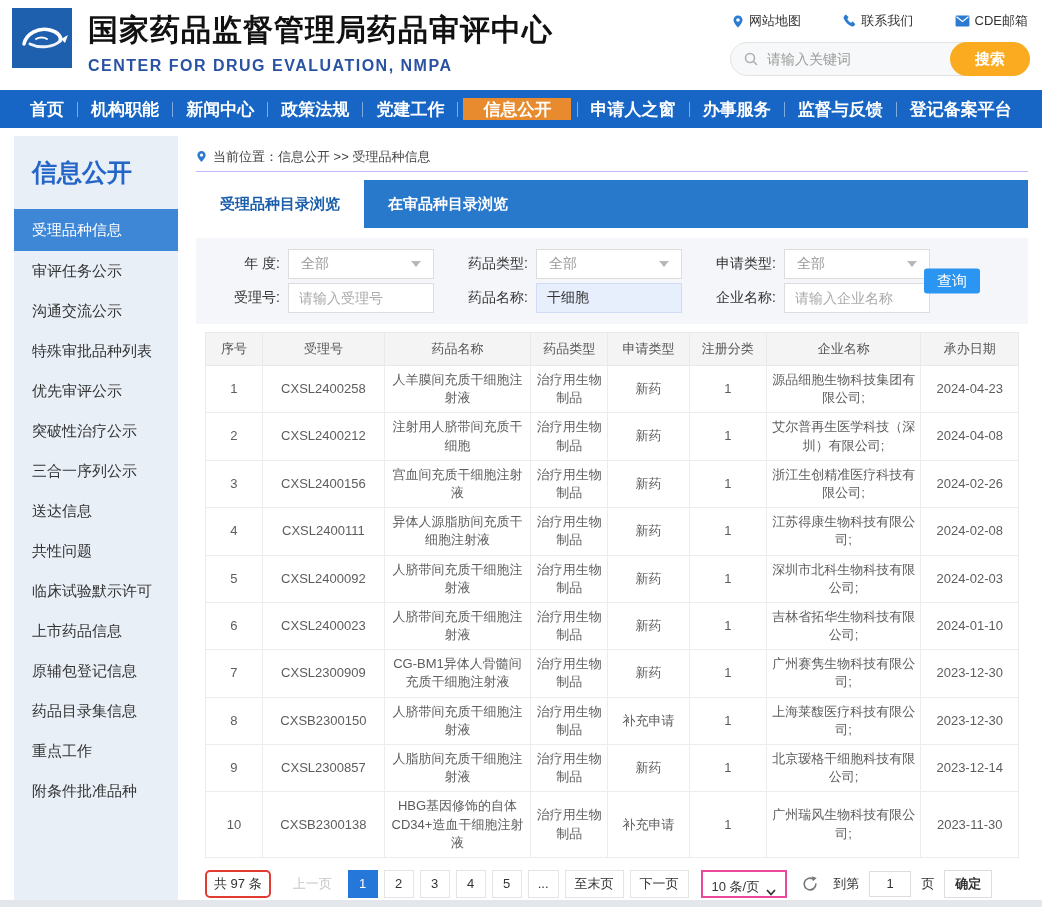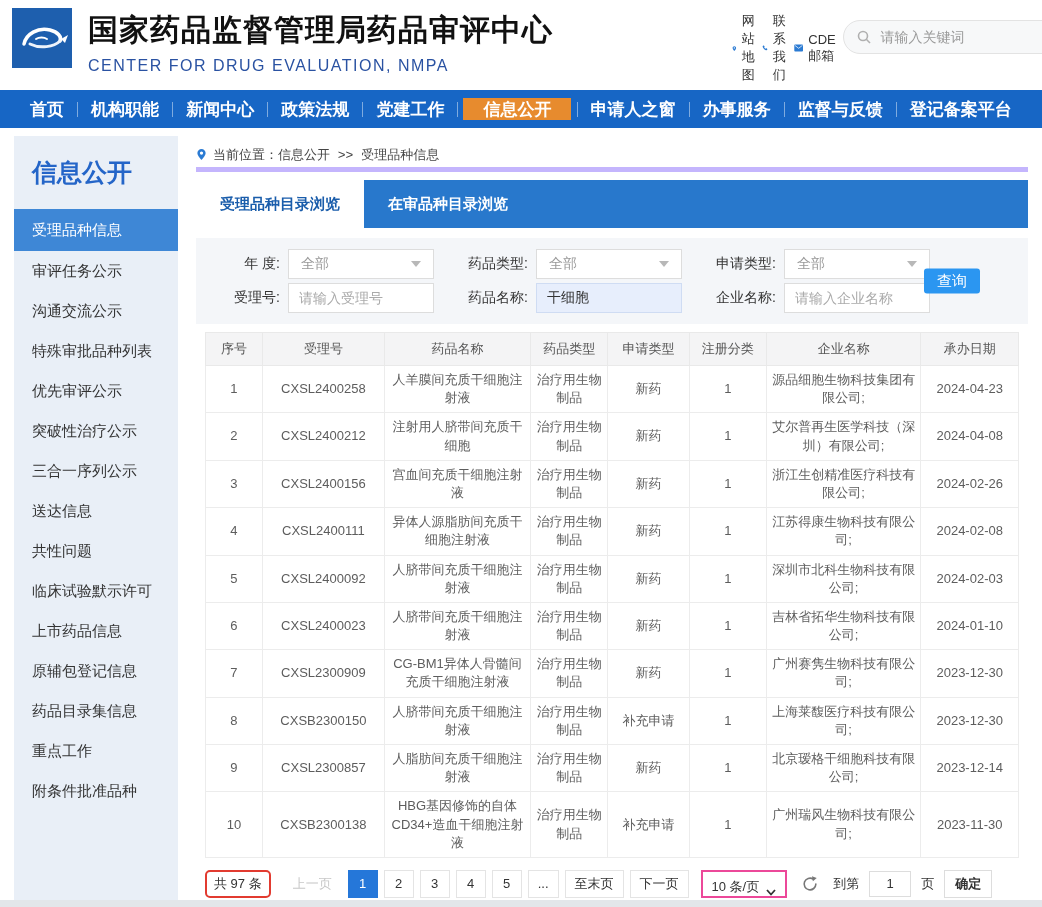--- a/index.html
+++ b/index.html
@@ -4,22 +4,22 @@
 <style>
   * { margin:0; padding:0; box-sizing:border-box; }
   body { font-family:"Liberation Sans", sans-serif; background:#fff; }
   .page { width:1042px; height:907px; overflow:hidden; position:relative; background:#fff; }
 
   
   .header { height:90px; display:flex; align-items:flex-start; padding:8px 12px 0 12px; }
   .logo { width:60px; height:60px; flex:0 0 auto; cursor:pointer; }
   .title-block { margin-left:16px; padding-top:2px; }
   .site-title { font-size:30px; font-weight:bold; color:#111; letter-spacing:1px; }
-  .site-subtitle { font-size:16px; font-weight:normal; color:#2a52a2; letter-spacing:1.5px; margin-top:6px; }
-  .header-right { margin-left:auto; width:300px; display:flex; flex-direction:row; }
+  .site-subtitle { font-size:16px; font-weight:bold; color:#2a52a2; letter-spacing:1.5px; margin-top:6px; }
+  .header-right { margin-left:auto; width:300px; display:flex; flex-direction:column; }
   .top-links { display:flex; justify-content:space-between; margin-top:4px; padding:0 2px; }
   .top-link { display:flex; align-items:center; gap:5px; font-size:13px; color:#333; cursor:pointer; }
   .search-bar { margin-top:12px; height:34px; border:1px solid #e3e3e3; background:#f7f8f9; border-radius:17px; display:flex; align-items:center; }
   .search-bar svg { margin-left:12px; }
   .search-input { flex:1; min-width:0; border:none; outline:none; background:transparent; font-size:14px; color:#666; padding:0 8px; font-family:"Liberation Sans", sans-serif; }
   .search-input::placeholder { color:#9b9b9b; }
   .search-btn { height:34px; width:80px; margin-right:-1px; border:none; border-radius:17px; background:#fbab1f; color:#fff; font-size:15px; font-weight:bold; cursor:pointer; font-family:"Liberation Sans", sans-serif; }
 
   
   .nav { height:38px; background:#1766c5; display:flex; align-items:center; justify-content:space-between; padding:0 22px; }
@@ -29,21 +29,21 @@
 
   
   .content { display:flex; height:772px; align-items:stretch; }
   .sidebar { width:164px; margin-left:14px; margin-top:8px; background:#e9eff7; }
   .sidebar-title { padding:20px 0 8px 18px; font-size:25px; font-weight:bold; color:#2465c8; }
   .side-item { height:40px; line-height:40px; padding-left:18px; font-size:15px; color:#333; cursor:pointer; white-space:nowrap; }
   .side-item.active { margin-top:12px; height:42px; line-height:42px; background:#3e87d6; color:#fff; }
 
   .main { flex:1; margin-left:18px; margin-right:14px; margin-top:8px; }
 
-  .breadcrumb { margin-top:6px; height:30px; display:flex; align-items:center; gap:6px; border-bottom:5px solid #c4b5fd; font-size:13px; color:#444;font-family:Liberation Mono, monospace; }
+  .breadcrumb { margin-top:6px; height:30px; display:flex; align-items:center; gap:6px; border-bottom:1px solid #c4b5fd; font-size:13px; color:#444; }
 
   .tabbar { margin-top:8px; height:48px; background:#2878cc; display:flex; }
   .tab { display:flex; align-items:center; padding:0 24px; font-size:15px; font-weight:bold; color:#fff; cursor:pointer; }
   .tab.active { background:#fff; color:#1a5dab; }
 
   
   .filters { margin-top:10px; background:#f4f6f9; padding:8px 0 8px 10px; position:relative; }
   .f-row { display:flex; align-items:center; height:32px; margin:2px 0; }
   .f-label { width:74px; text-align:right; margin-right:8px; font-size:14px; color:#333; white-space:nowrap; }
   .f-label.g2 { margin-left:20px; }

